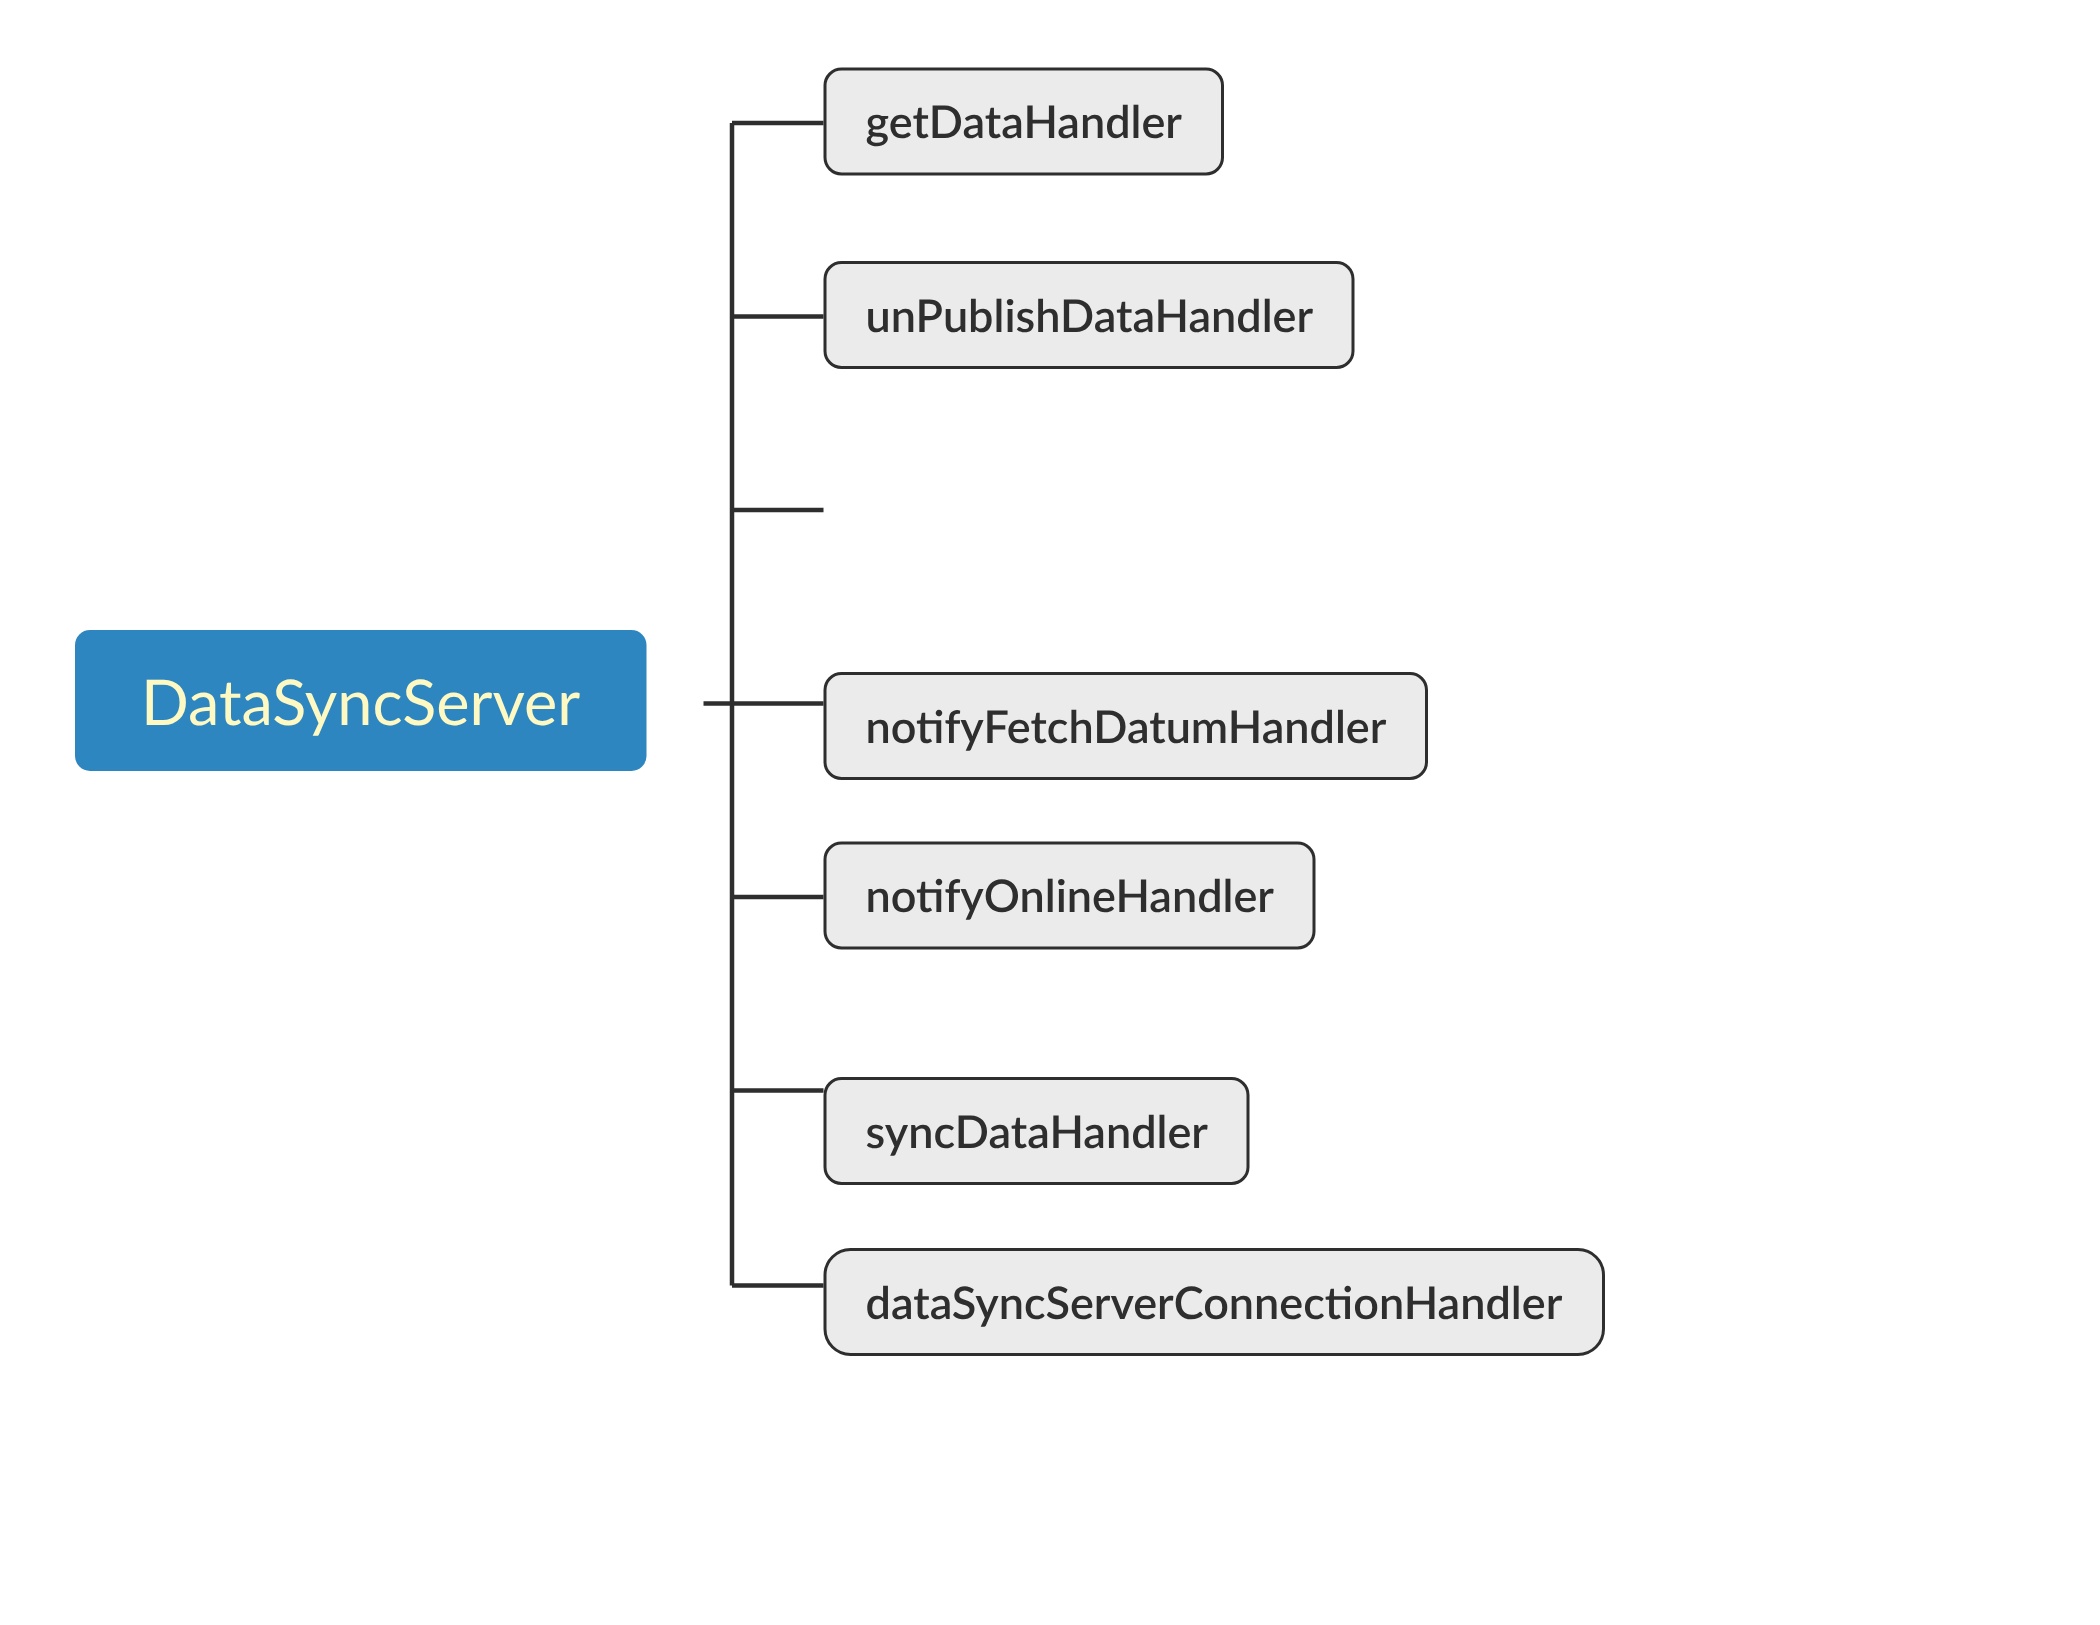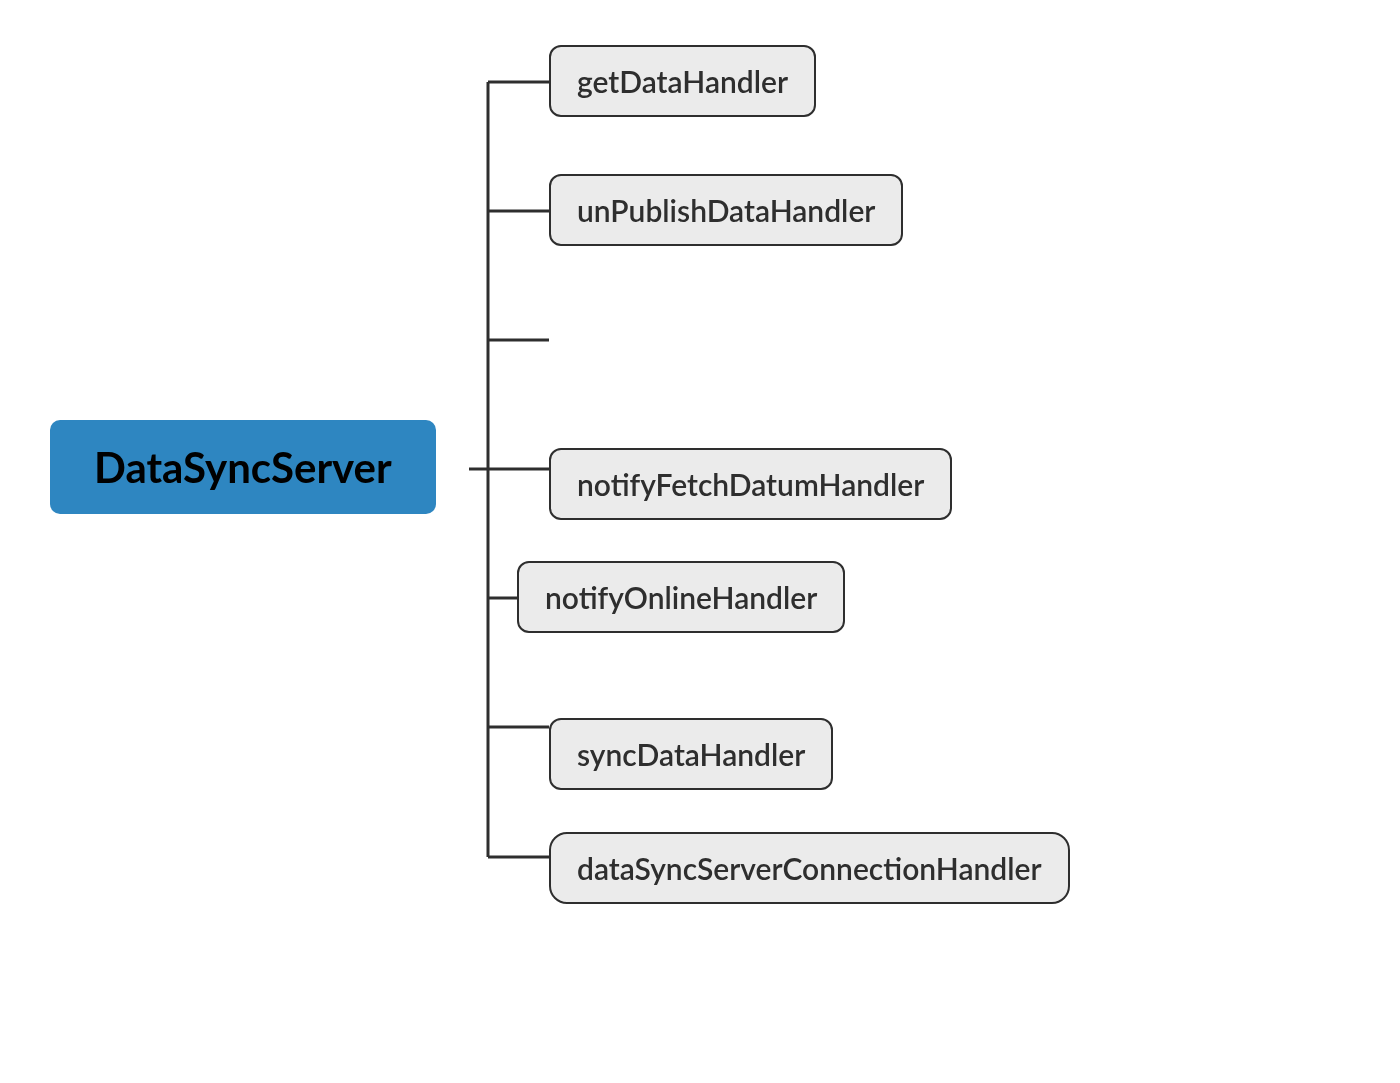--- a/index.html
+++ b/index.html
@@ -11,22 +11,22 @@
       position: relative;
     }
     .diagram {
       position: relative;
       width: 100%;
       height: 100%;
     }
     .root-node {
       position: absolute;
       background: #2e86c1;
-      color: #000000;
-      font-weight: 700;
+      color: #fef9c3;
+      font-weight: 400;
       font-size: 42px;
       border-radius: 10px;
       padding: 22px 44px;
       display: flex;
       align-items: center;
       justify-content: center;
     }
     .child-node {
       position: absolute;
       background: #ebebeb;
@@ -75,21 +75,21 @@
 
   <div class="child-node" style="left: 549px; top: 45px;">
     <span>getDataHandler</span>
   </div>
   <div class="child-node" style="left: 549px; top: 174px;">
     <span>unPublishDataHandler</span>
   </div>
   <div class="child-node" style="left: 549px; top: 448px;">
     <span>notifyFetchDatumHandler</span>
   </div>
-  <div class="child-node" style="left: 517px; top: 561px;">
+  <div class="child-node" style="left: 549px; top: 561px;">
     <span>notifyOnlineHandler</span>
   </div>
   <div class="child-node" style="left: 549px; top: 690px; margin-top: 28px;">
     <span>syncDataHandler</span>
   </div>
   <div class="child-node" style="left: 549px; top: 832px; border-radius: 18px;">
     <span>dataSyncServerConnectionHandler</span>
   </div>
 </div>
 

